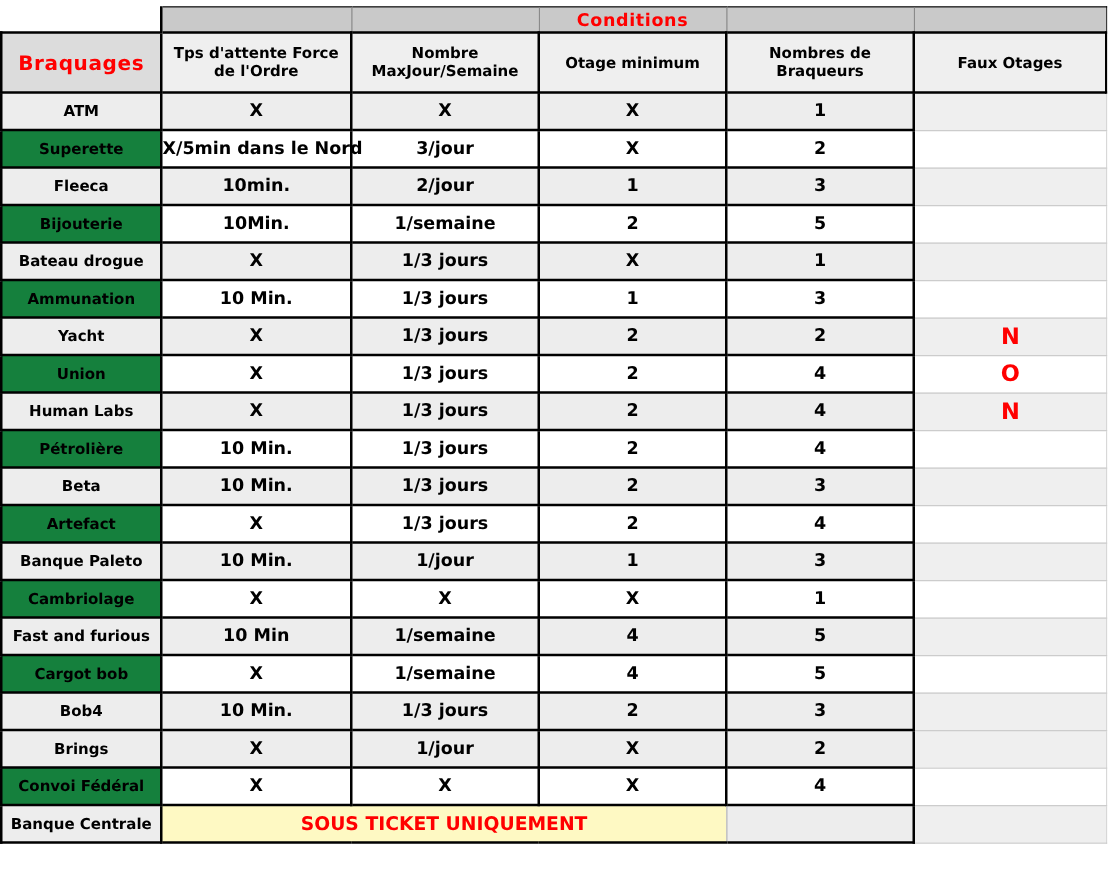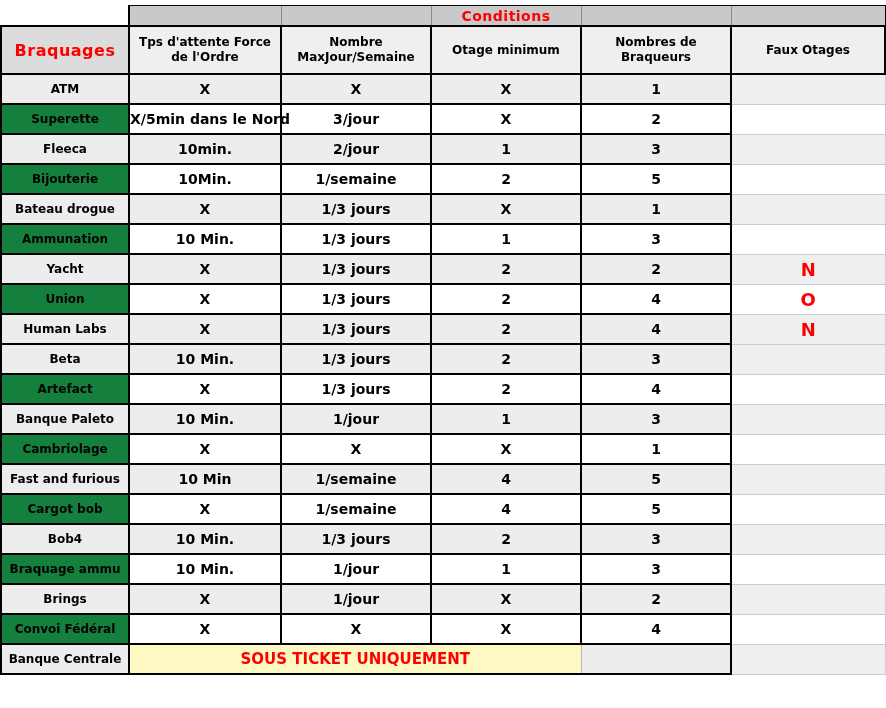--- a/index.html
+++ b/index.html
@@ -162,20 +162,28 @@
           <td class="faux">O</td>
         </tr>
         <tr class="datarow odd">
           <td class="rowlabel">Human Labs</td>
           <td class="datacell">X</td>
           <td class="datacell">1/3 jours</td>
           <td class="datacell">2</td>
           <td class="datacell">4</td>
           <td class="faux">N</td>
         </tr>
+        <tr class="datarow even">
+          <td class="rowlabel">Pétrolière</td>
+          <td class="datacell">10 Min.</td>
+          <td class="datacell">1/3 jours</td>
+          <td class="datacell">2</td>
+          <td class="datacell">4</td>
+          <td class="faux"></td>
+        </tr>
         <tr class="datarow odd">
           <td class="rowlabel">Beta</td>
           <td class="datacell">10 Min.</td>
           <td class="datacell">1/3 jours</td>
           <td class="datacell">2</td>
           <td class="datacell">3</td>
           <td class="faux"></td>
         </tr>
         <tr class="datarow even">
           <td class="rowlabel">Artefact</td>
@@ -215,28 +223,20 @@
           <td class="datacell">1/semaine</td>
           <td class="datacell">4</td>
           <td class="datacell">5</td>
           <td class="faux"></td>
         </tr>
         <tr class="datarow odd">
           <td class="rowlabel">Bob4</td>
           <td class="datacell">10 Min.</td>
           <td class="datacell">1/3 jours</td>
           <td class="datacell">2</td>
-          <td class="datacell">3</td>
-          <td class="faux"></td>
-        </tr>
-        <tr class="datarow even">
-          <td class="rowlabel">Braquage ammu</td>
-          <td class="datacell">10 Min.</td>
-          <td class="datacell">1/jour</td>
-          <td class="datacell">1</td>
           <td class="datacell">3</td>
           <td class="faux"></td>
         </tr>
         <tr class="datarow odd">
           <td class="rowlabel">Brings</td>
           <td class="datacell">X</td>
           <td class="datacell">1/jour</td>
           <td class="datacell">X</td>
           <td class="datacell">2</td>
           <td class="faux"></td>

